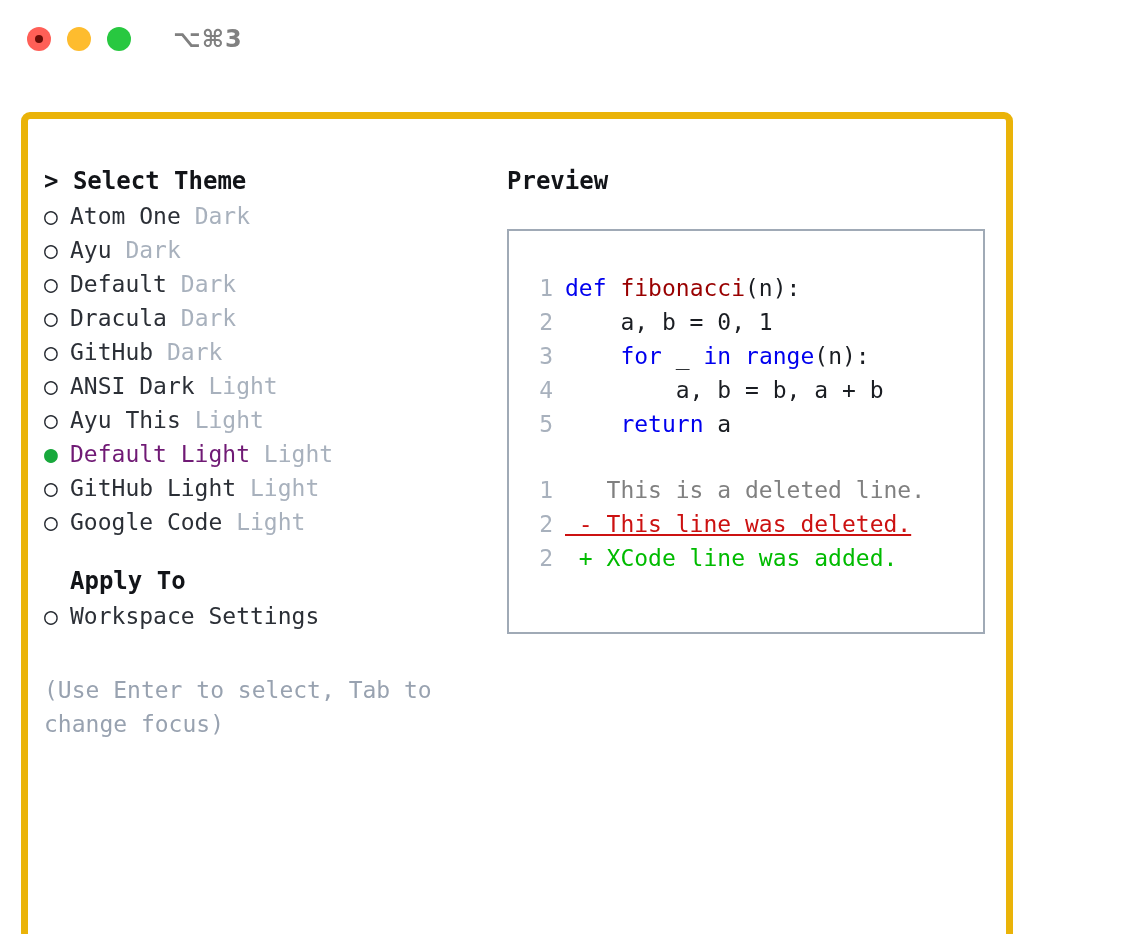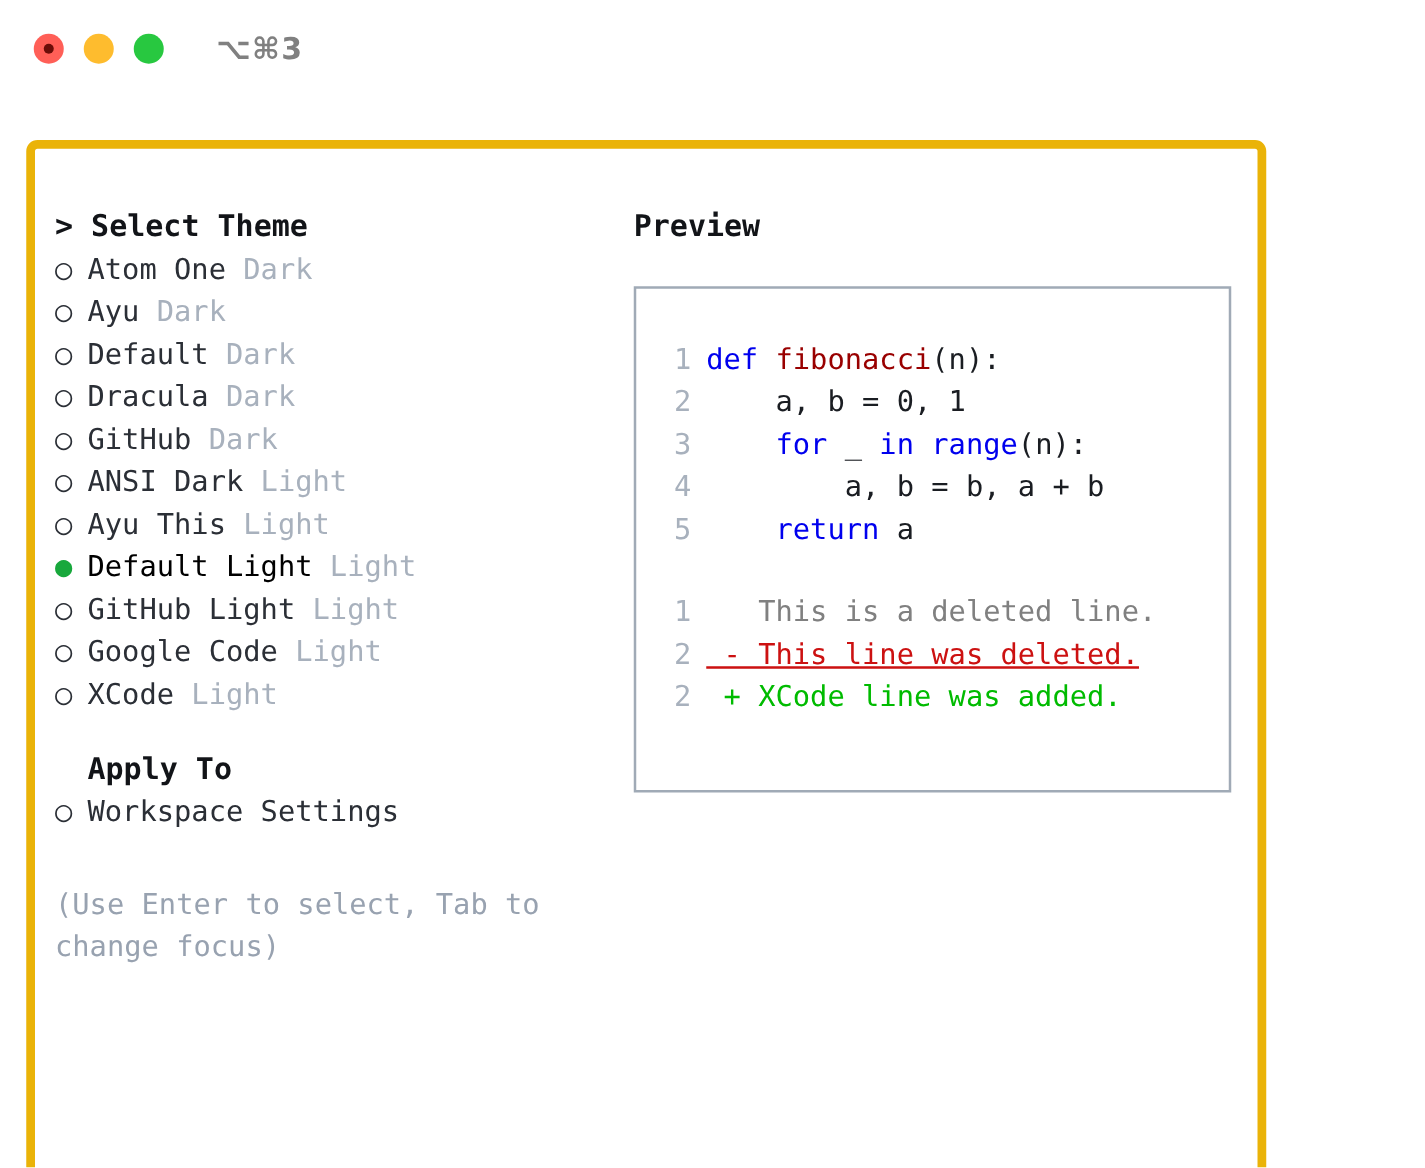--- a/index.html
+++ b/index.html
@@ -93,21 +93,21 @@
     color: #121418;
     white-space: pre;
   }
   .section-header.plain { font-weight: bold; }
 
   .marker { display: inline-block; width: 26px; }
   .marker.dot-off { color: #2b2f36; }
   .marker.dot-on  { color: #18a83c; }
 
   .item-label { color: #2b2f36; }
-  .item-label.selected { color: #000000; }
+  .item-label.selected { color: #701a75; }
   .item-suffix { color: #a8b1bd; }
 
   .spacer-sm { height: 24px; }
   .spacer-md { height: 40px; }
 
   .hint {
     font-size: 23px;
     line-height: 34px;
     color: #98a2b0;
     width: 410px;
@@ -174,21 +174,20 @@
           <div class="line"><span class="marker dot-off">○</span><span class="item-label">Atom One</span><span class="item-suffix"> Dark</span></div>
           <div class="line"><span class="marker dot-off">○</span><span class="item-label">Ayu</span><span class="item-suffix"> Dark</span></div>
           <div class="line"><span class="marker dot-off">○</span><span class="item-label">Default</span><span class="item-suffix"> Dark</span></div>
           <div class="line"><span class="marker dot-off">○</span><span class="item-label">Dracula</span><span class="item-suffix"> Dark</span></div>
           <div class="line"><span class="marker dot-off">○</span><span class="item-label">GitHub</span><span class="item-suffix"> Dark</span></div>
           <div class="line"><span class="marker dot-off">○</span><span class="item-label">ANSI Dark</span><span class="item-suffix"> Light</span></div>
           <div class="line"><span class="marker dot-off">○</span><span class="item-label">Ayu This</span><span class="item-suffix"> Light</span></div>
           <div class="line"><span class="marker dot-on">●</span><span class="item-label selected">Default Light</span><span class="item-suffix"> Light</span></div>
           <div class="line"><span class="marker dot-off">○</span><span class="item-label">GitHub Light</span><span class="item-suffix"> Light</span></div>
           <div class="line"><span class="marker dot-off">○</span><span class="item-label">Google Code</span><span class="item-suffix"> Light</span></div>
-          <div class="line"><span class="marker dot-off">○</span><span class="item-label">XCode</span><span class="item-suffix"> Light</span></div>
         </div>
 
       <div class="spacer-sm"></div>
 
       <div class="section-header plain"><span class="marker"> </span><span>Apply To</span></div>
       <div id="apply-items">
           <div class="line"><span class="marker dot-off">○</span><span class="item-label">Workspace Settings</span></div>
         </div>
 
       <div class="spacer-md"></div>

